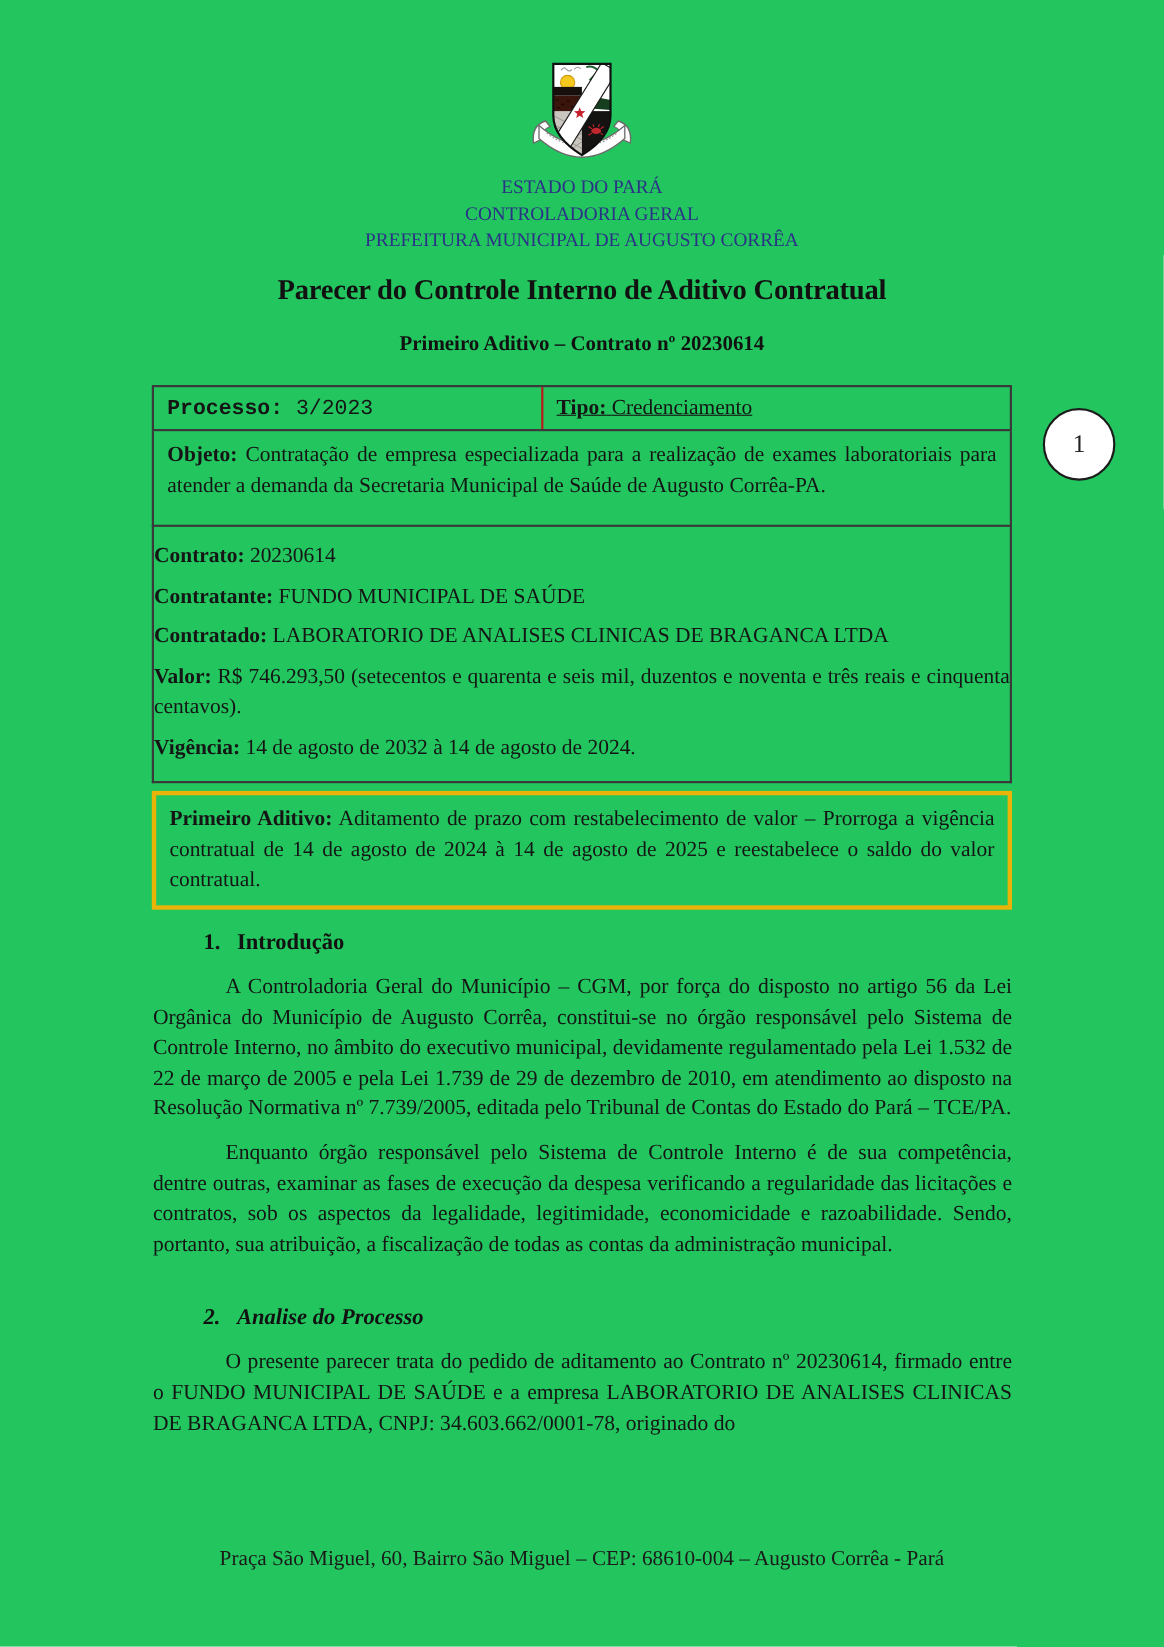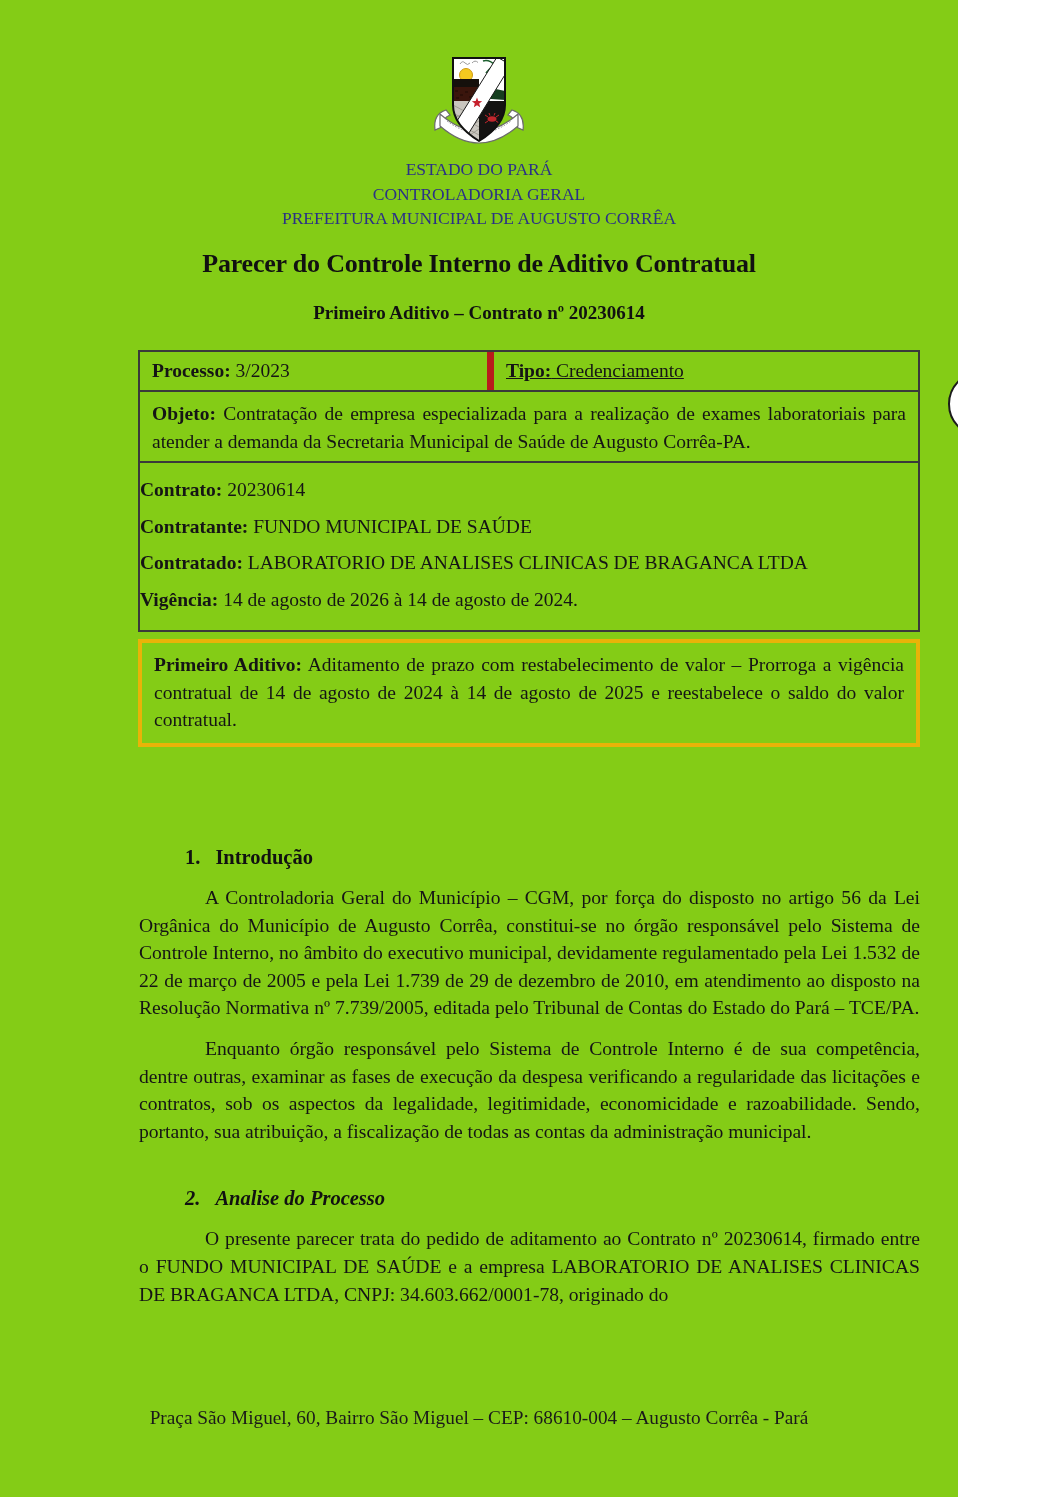--- a/index.html
+++ b/index.html
@@ -2,43 +2,43 @@
 <html><head>
 <meta charset="utf-8">
 <style>
   html,body{margin:0;padding:0;background:#ffffff;}
   body{
     width:1058px;height:1497px;
     font-family:"Liberation Serif","DejaVu Serif",serif;
     color:#1a1a1a;
     -webkit-font-smoothing:antialiased;
   }
-  .page{position:relative;width:958px;height:1497px;background:#84cc16;overflow:hidden;}
+  .page{position:relative;width:1058px;height:1497px;background:#22c55e;overflow:hidden;}
 
   
   .crest{position:absolute;top:55px;left:50%;transform:translateX(-50%);width:100px;height:98px;}
   .org-block{position:absolute;top:157px;left:0;width:100%;text-align:center;
     color:#2b3186;font-size:17.5px;line-height:24.5px;font-weight:400;}
   .doc-title{position:absolute;top:249px;left:0;width:100%;text-align:center;
     font-size:26px;font-weight:bold;letter-spacing:-0.2px;color:#111;margin:0;}
   .doc-subtitle{position:absolute;top:302px;left:0;width:100%;text-align:center;
     font-size:19px;font-weight:bold;color:#111;margin:0;}
 
   
   .page-badge{position:absolute;left:948px;top:371px;width:62px;height:62px;
     border:2.5px solid #1c1c1c;border-radius:50%;display:flex;align-items:center;
     justify-content:center;font-size:23px;color:#222;background:#fff;}
 
   
   .info-table{position:absolute;left:138px;top:350px;width:782px;font-size:19.5px;color:#151515;}
   .info-table b{font-weight:bold;}
   .t-row1{display:flex;border:2px solid #3a3a3a;box-sizing:border-box;}
-  .t-cell-processo{width:354px;border-right:7px solid #b91c1c;padding:8px 12px;box-sizing:border-box;}
+  .t-cell-processo{width:354px;border-right:2px solid #b91c1c;padding:8px 12px;box-sizing:border-box;font-family:Liberation Mono, monospace;}
   .t-cell-tipo{flex:1;padding:8px 12px;box-sizing:border-box;text-decoration:underline;}
-  .t-row2{border:2px solid #3a3a3a;border-top:none;padding:8px 12px 6px;box-sizing:border-box;
+  .t-row2{border:2px solid #3a3a3a;border-top:none;padding:8px 12px 22px;box-sizing:border-box;
     text-align:justify;line-height:27.5px;}
   .t-row3{border:2px solid #3a3a3a;border-top:none;padding:4px 0 8px;box-sizing:border-box;}
   .t-row3 p{margin:9px 0;line-height:27.5px;text-align:justify;}
   .t-row4{border:4px solid #eab308;margin-top:7px;padding:8px 12px 9px;box-sizing:border-box;
     text-align:justify;line-height:27.5px;}
 
   
   .content{position:absolute;left:139px;top:846px;width:781px;font-size:19.6px;color:#151515;}
   .sec-heading{margin:0 0 0 46px;font-size:20.5px;font-weight:bold;color:#111;}
   .sec-heading .num{display:inline-block;}
@@ -134,22 +134,26 @@
       </p>
       <p>
         <b>Contratante:</b>
         <span>FUNDO MUNICIPAL DE SAÚDE</span>
       </p>
       <p>
         <b>Contratado:</b>
         <span>LABORATORIO DE ANALISES CLINICAS DE BRAGANCA LTDA</span>
       </p>
       <p>
+        <b>Valor:</b>
+        <span>R$ 746.293,50 (setecentos e quarenta e seis mil, duzentos e noventa e três reais e cinquenta centavos).</span>
+      </p>
+      <p>
         <b>Vigência:</b>
-        <span>14 de agosto de 2026 à 14 de agosto de 2024.</span>
+        <span>14 de agosto de 2032 à 14 de agosto de 2024.</span>
       </p>
     </div>
     <div class="t-row4">
       <b>Primeiro Aditivo:</b>
       <span>Aditamento de prazo com restabelecimento de valor – Prorroga a vigência contratual de 14 de agosto de 2024 à 14 de agosto de 2025 e reestabelece o saldo do valor contratual.</span>
     </div>
   </section>
 
   <section class="content">
     <h3 class="sec-heading">

